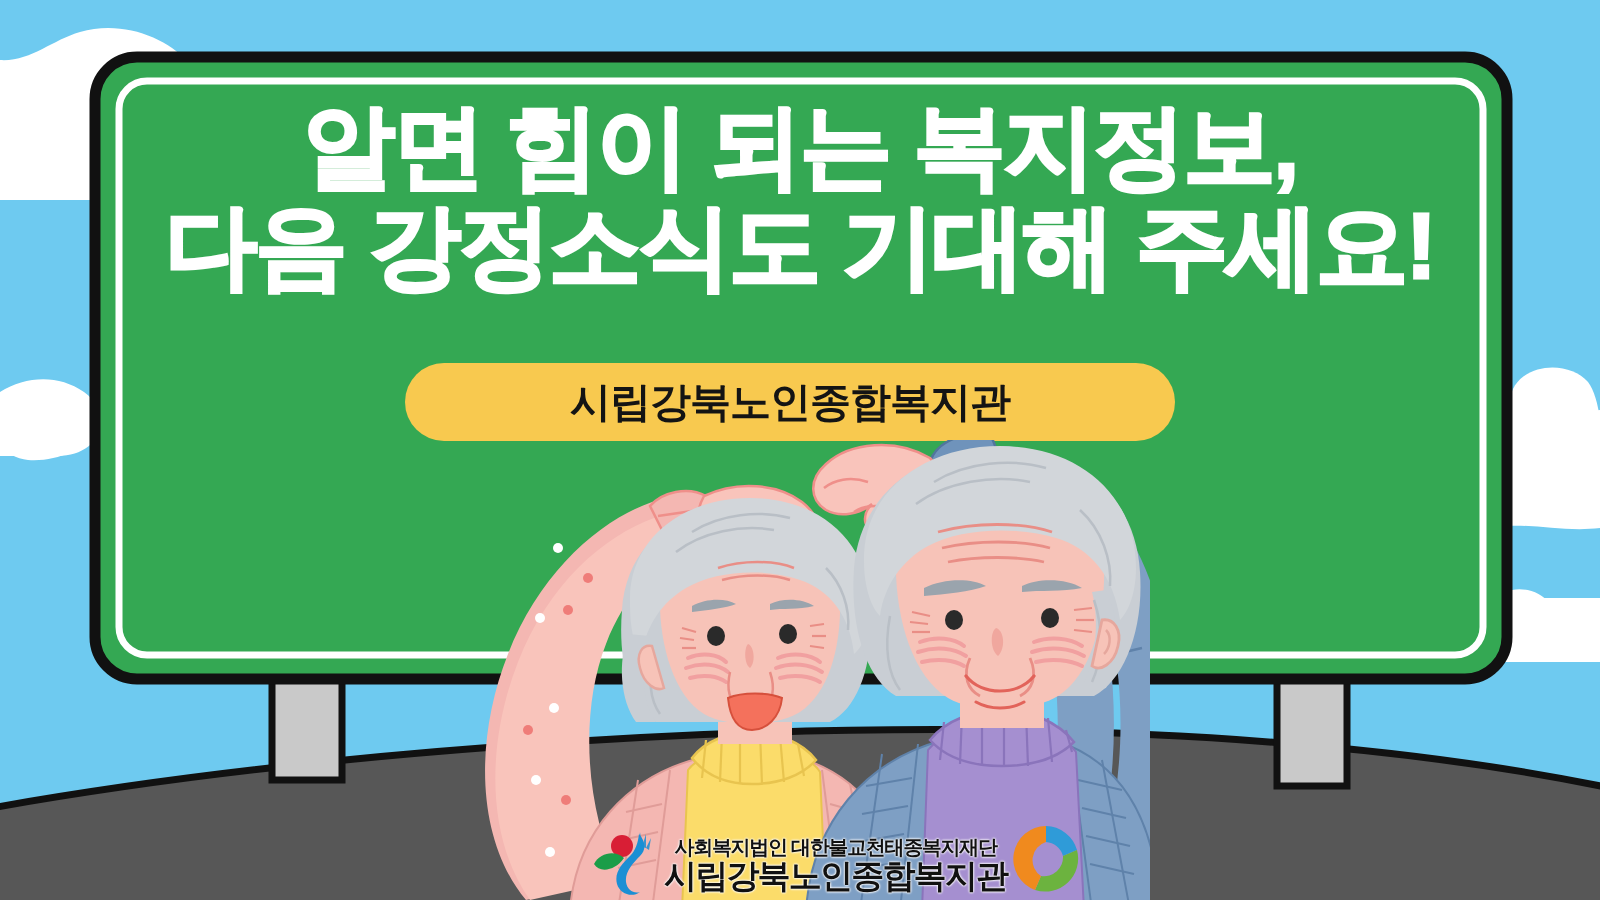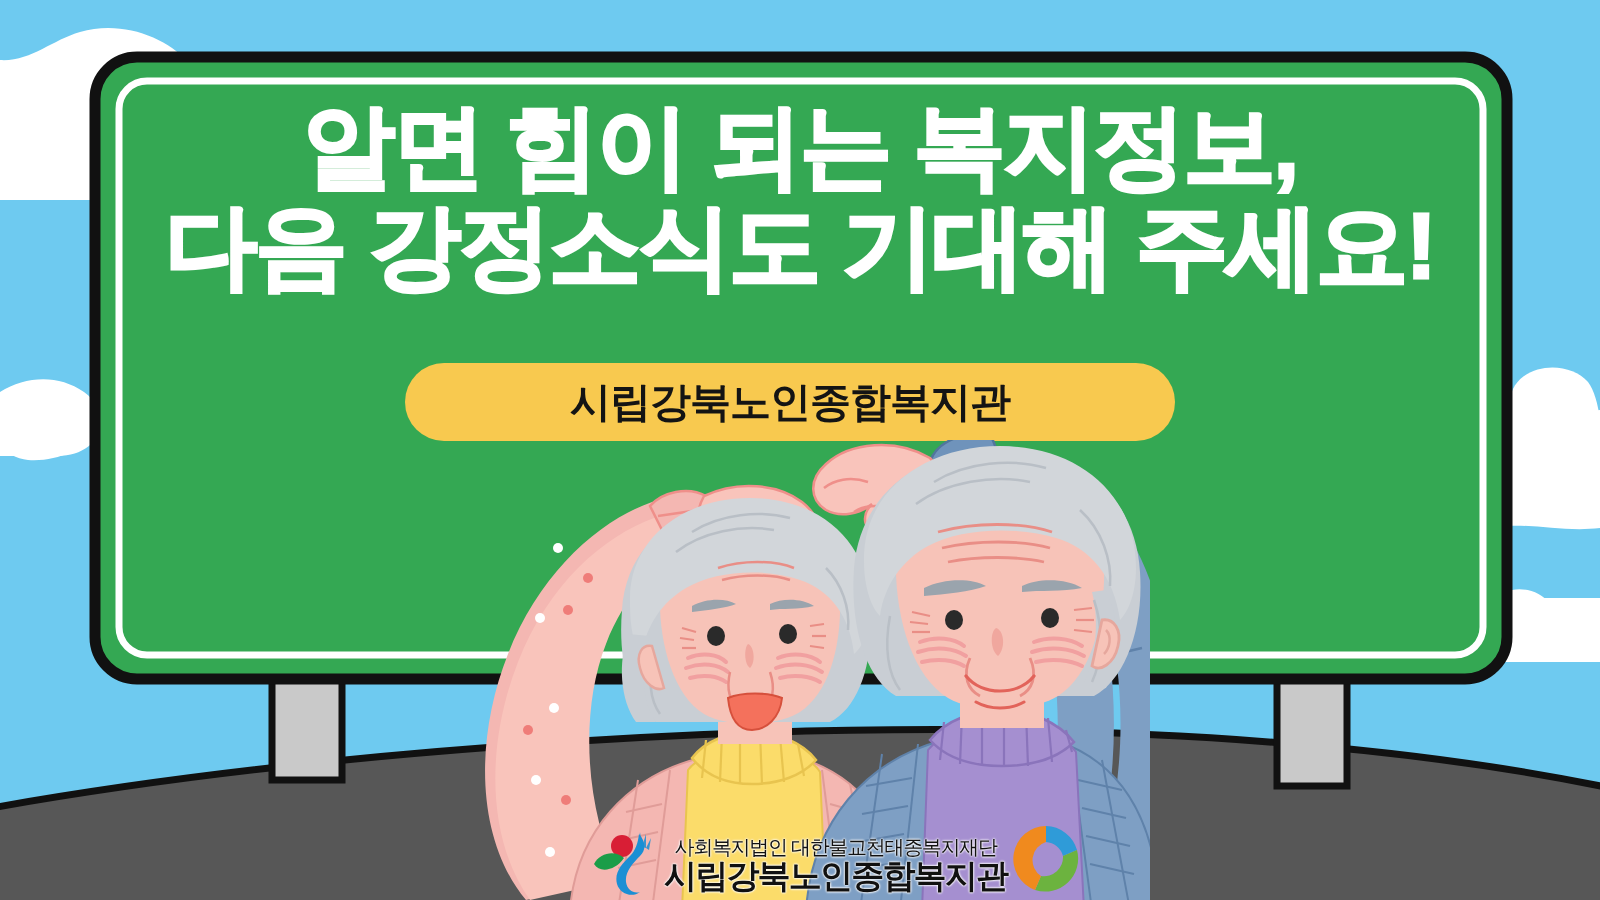--- a/index.html
+++ b/index.html
@@ -32,21 +32,21 @@
     font-family:"Liberation Sans","DejaVu Sans",sans-serif;
   }
   
   #logo-lockup{
     position:absolute;left:592px;top:812px;width:416px;height:84px;
     display:flex;align-items:flex-end;
   }
   #logo-mark{position:relative;width:72px;height:70px;flex:0 0 72px;}
   #logo-text{display:flex;flex-direction:column;align-items:center;flex:1 1 auto;padding-bottom:2px;}
   #logo-line1{
-    color:#111;font-size:20px;font-weight:normal;letter-spacing:-1.3px;
+    color:#111;font-size:20px;font-weight:bold;letter-spacing:-1.3px;
     line-height:22px;white-space:nowrap;
     text-shadow:0 0 2px #fff, 0 0 2px #fff, 0 0 3px #fff;
   }
   #logo-line2{
     color:#111;font-size:33px;font-weight:bold;letter-spacing:-1.8px;
     line-height:36px;white-space:nowrap;
     text-shadow:0 0 2px #fff, 0 0 2px #fff, 0 0 3px #fff;
   }
   #logo-ring{position:relative;width:74px;height:74px;flex:0 0 74px;margin-left:2px;}
 </style>

